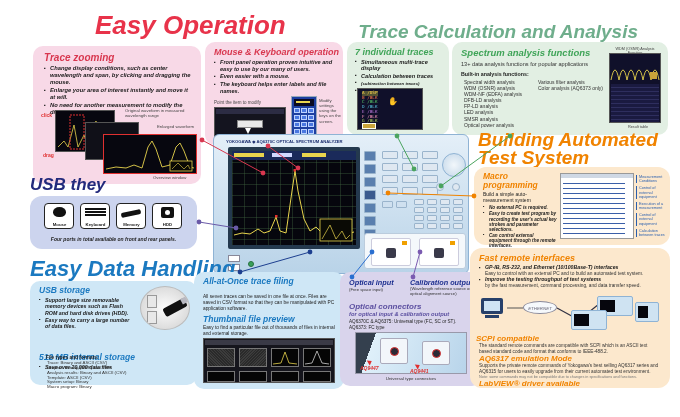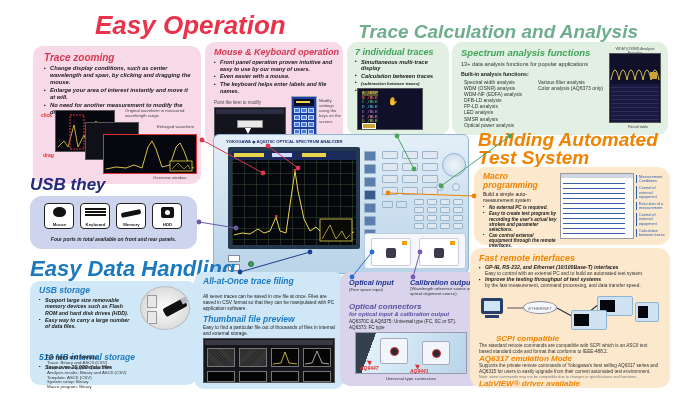--- a/index.html
+++ b/index.html
@@ -428,21 +428,21 @@
       <div class="abs" style="left:118px;top:2px;width:36px;height:20px;background:#cfe3f2;border:1px solid #8fb3d4;border-radius:2px;">
         <div class="abs" style="left:2px;top:3px;width:15px;height:12px;background:#06060d;"></div>
       </div>
       <div class="abs" style="left:92px;top:16px;width:36px;height:20px;background:#cfe3f2;border:1px solid #8fb3d4;border-radius:2px;">
         <div class="abs" style="left:2px;top:3px;width:15px;height:12px;background:#06060d;"></div>
       </div>
       <div class="abs" style="left:156px;top:8px;width:24px;height:20px;background:#cfe3f2;border:1px solid #8fb3d4;border-radius:2px;">
         <div class="abs" style="left:2px;top:3px;width:10px;height:12px;background:#06060d;"></div>
       </div>
     </div>
-    <div class="box-title orange-t abs" style="left:26px;top:86px;font-size:8px;">SCPI compatible</div>
+    <div class="box-title orange-t abs" style="left:6px;top:86px;font-size:8px;">SCPI compatible</div>
     <div class="abs plain" style="left:9px;top:95px;width:182px;font-size:4.7px;line-height:1.2;">The standard remote commands are compatible with SCPI  which is an ASCII text based standard code and format that conforms to IEEE-488.2.</div>
     <div class="box-title orange-t abs" style="left:9px;top:106px;font-size:8px;">AQ6317 emulation Mode</div>
     <div class="abs plain" style="left:9px;top:115px;width:182px;font-size:4.7px;line-height:1.2;">Supports the private remote commands of Yokogawa's best selling AQ6317 series and AQ6315 for users to easily upgrade from their current automated test environment.</div>
     <div class="abs" style="left:9px;top:127px;width:182px;font-size:3.8px;color:#777;">Note: some commands may not be compatible due to changes in specifications and functions.</div>
     <div class="box-title orange-t abs" style="left:9px;top:131px;font-size:8px;">LabVIEW® driver available</div>
   </div>
 
   <svg class="conn-svg">
     <g stroke-width="1">
       <line x1="202" y1="140" x2="263" y2="173" stroke="#d8374f"></line>

